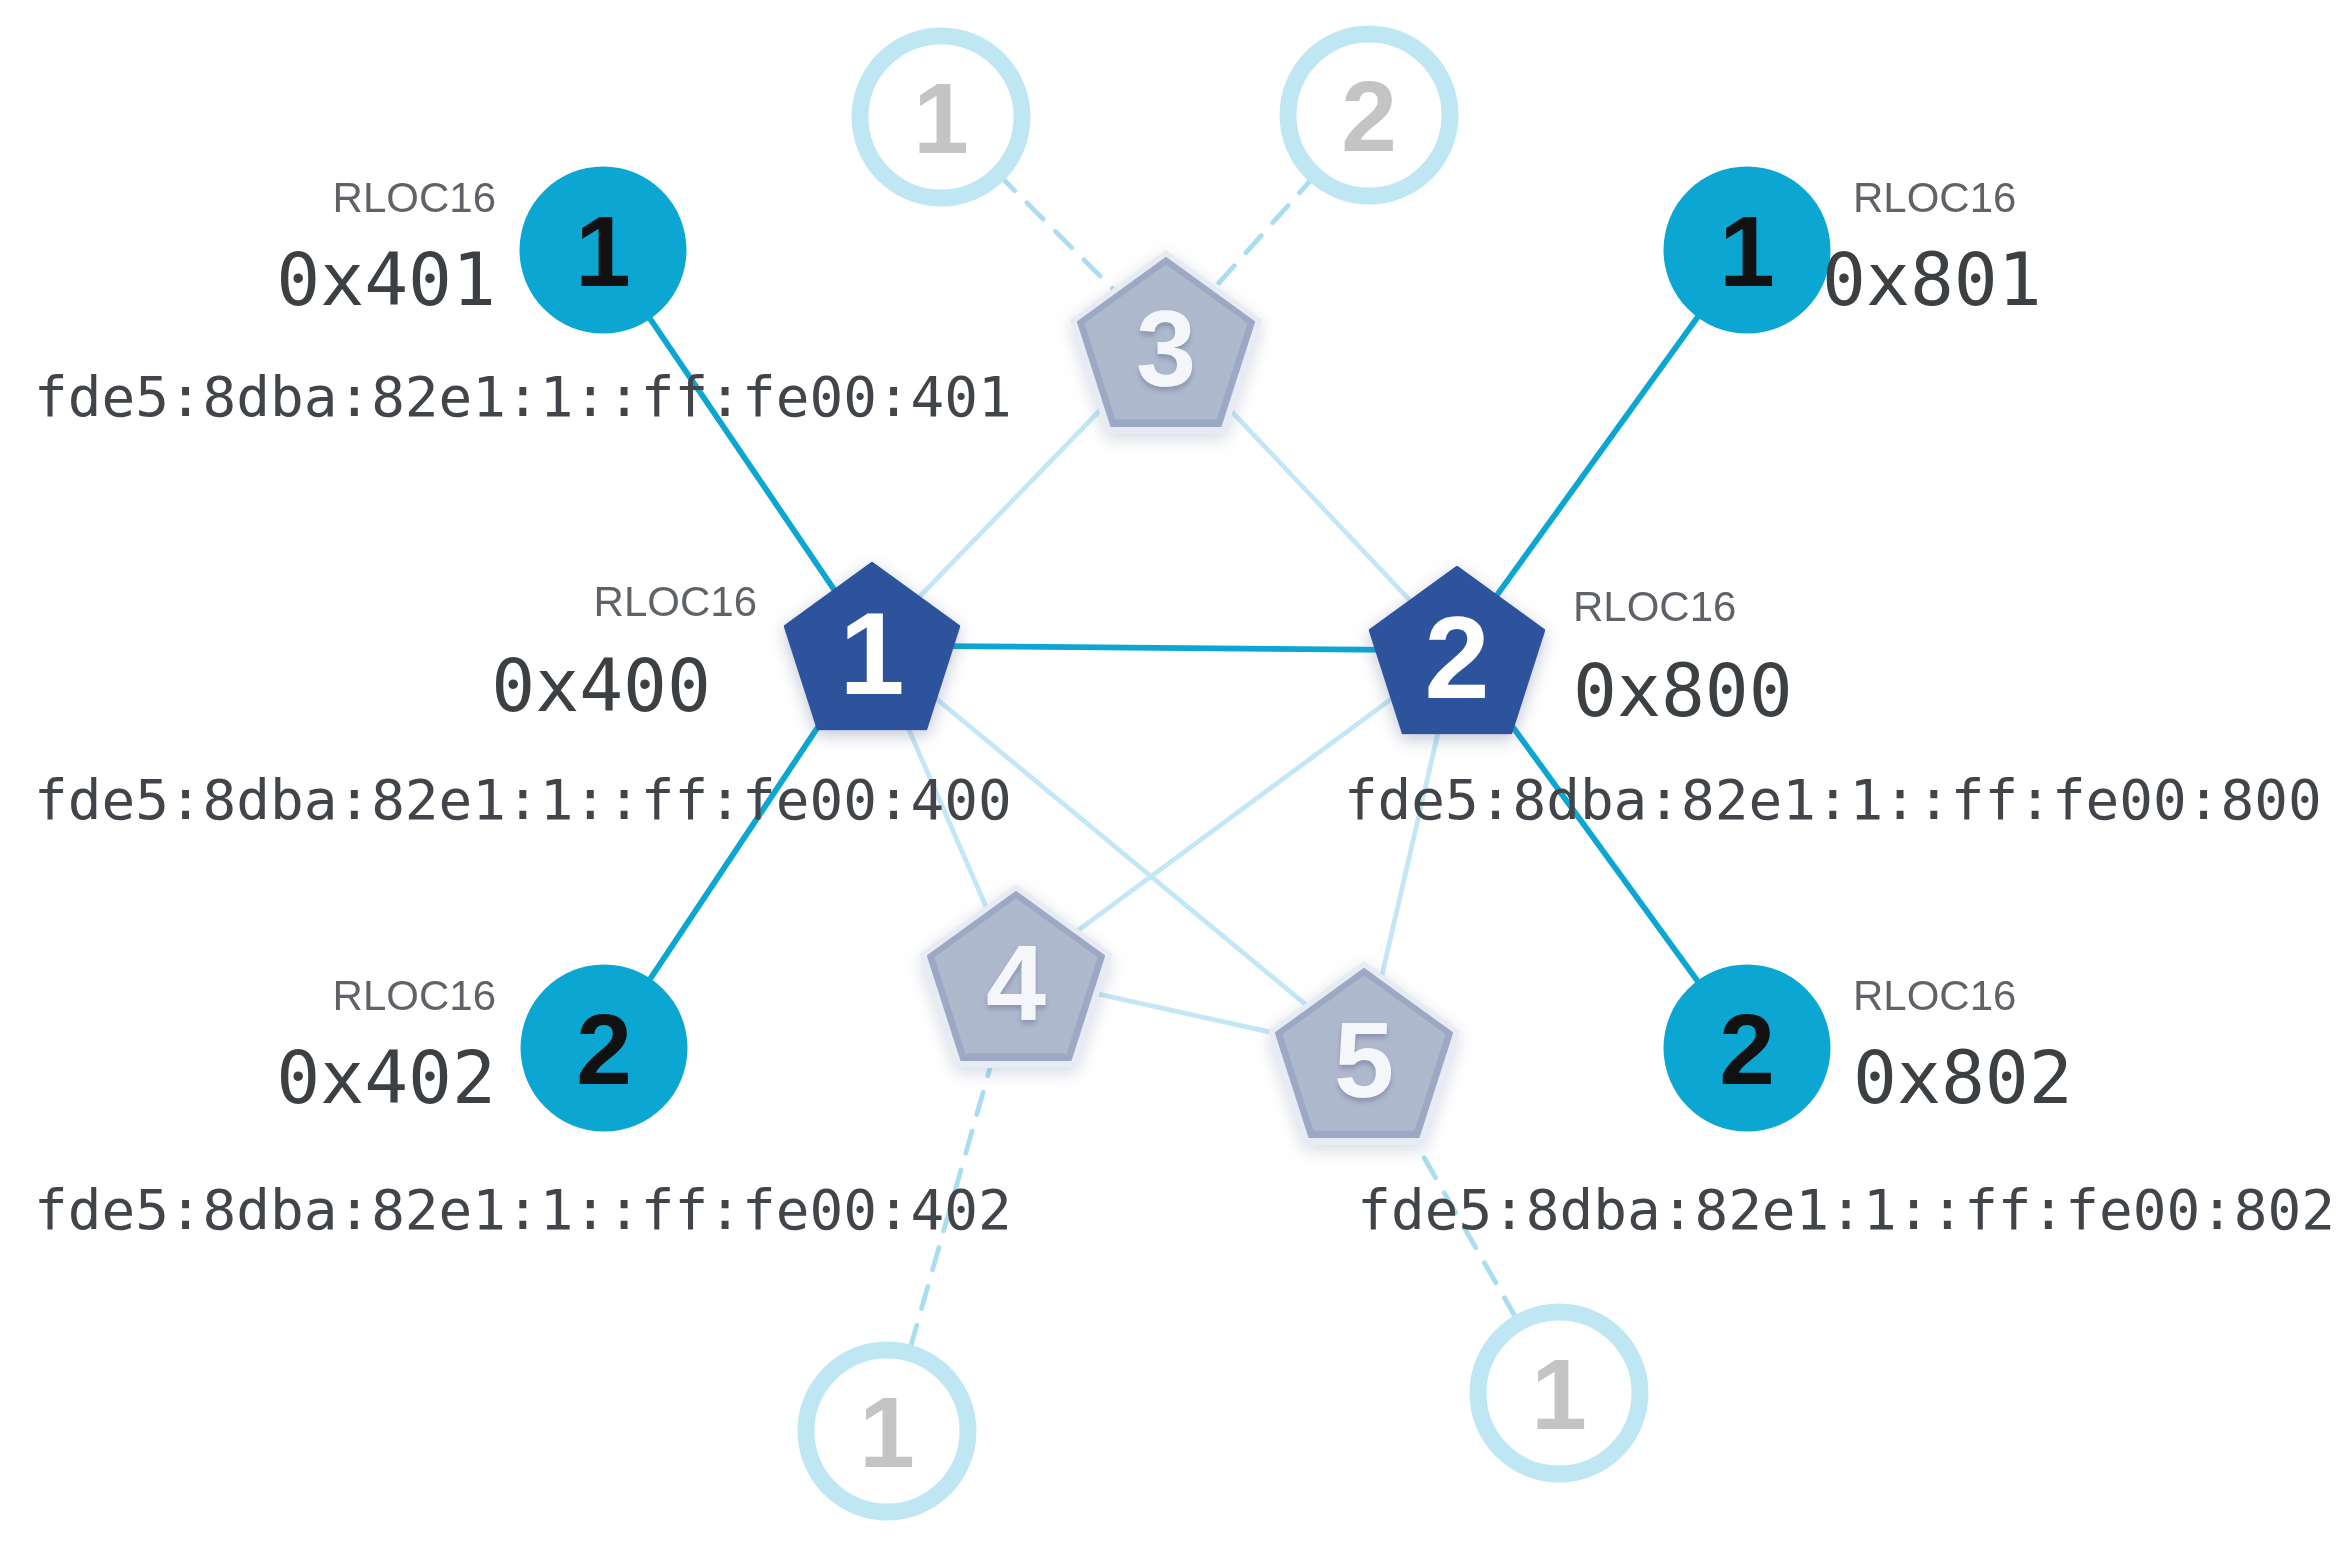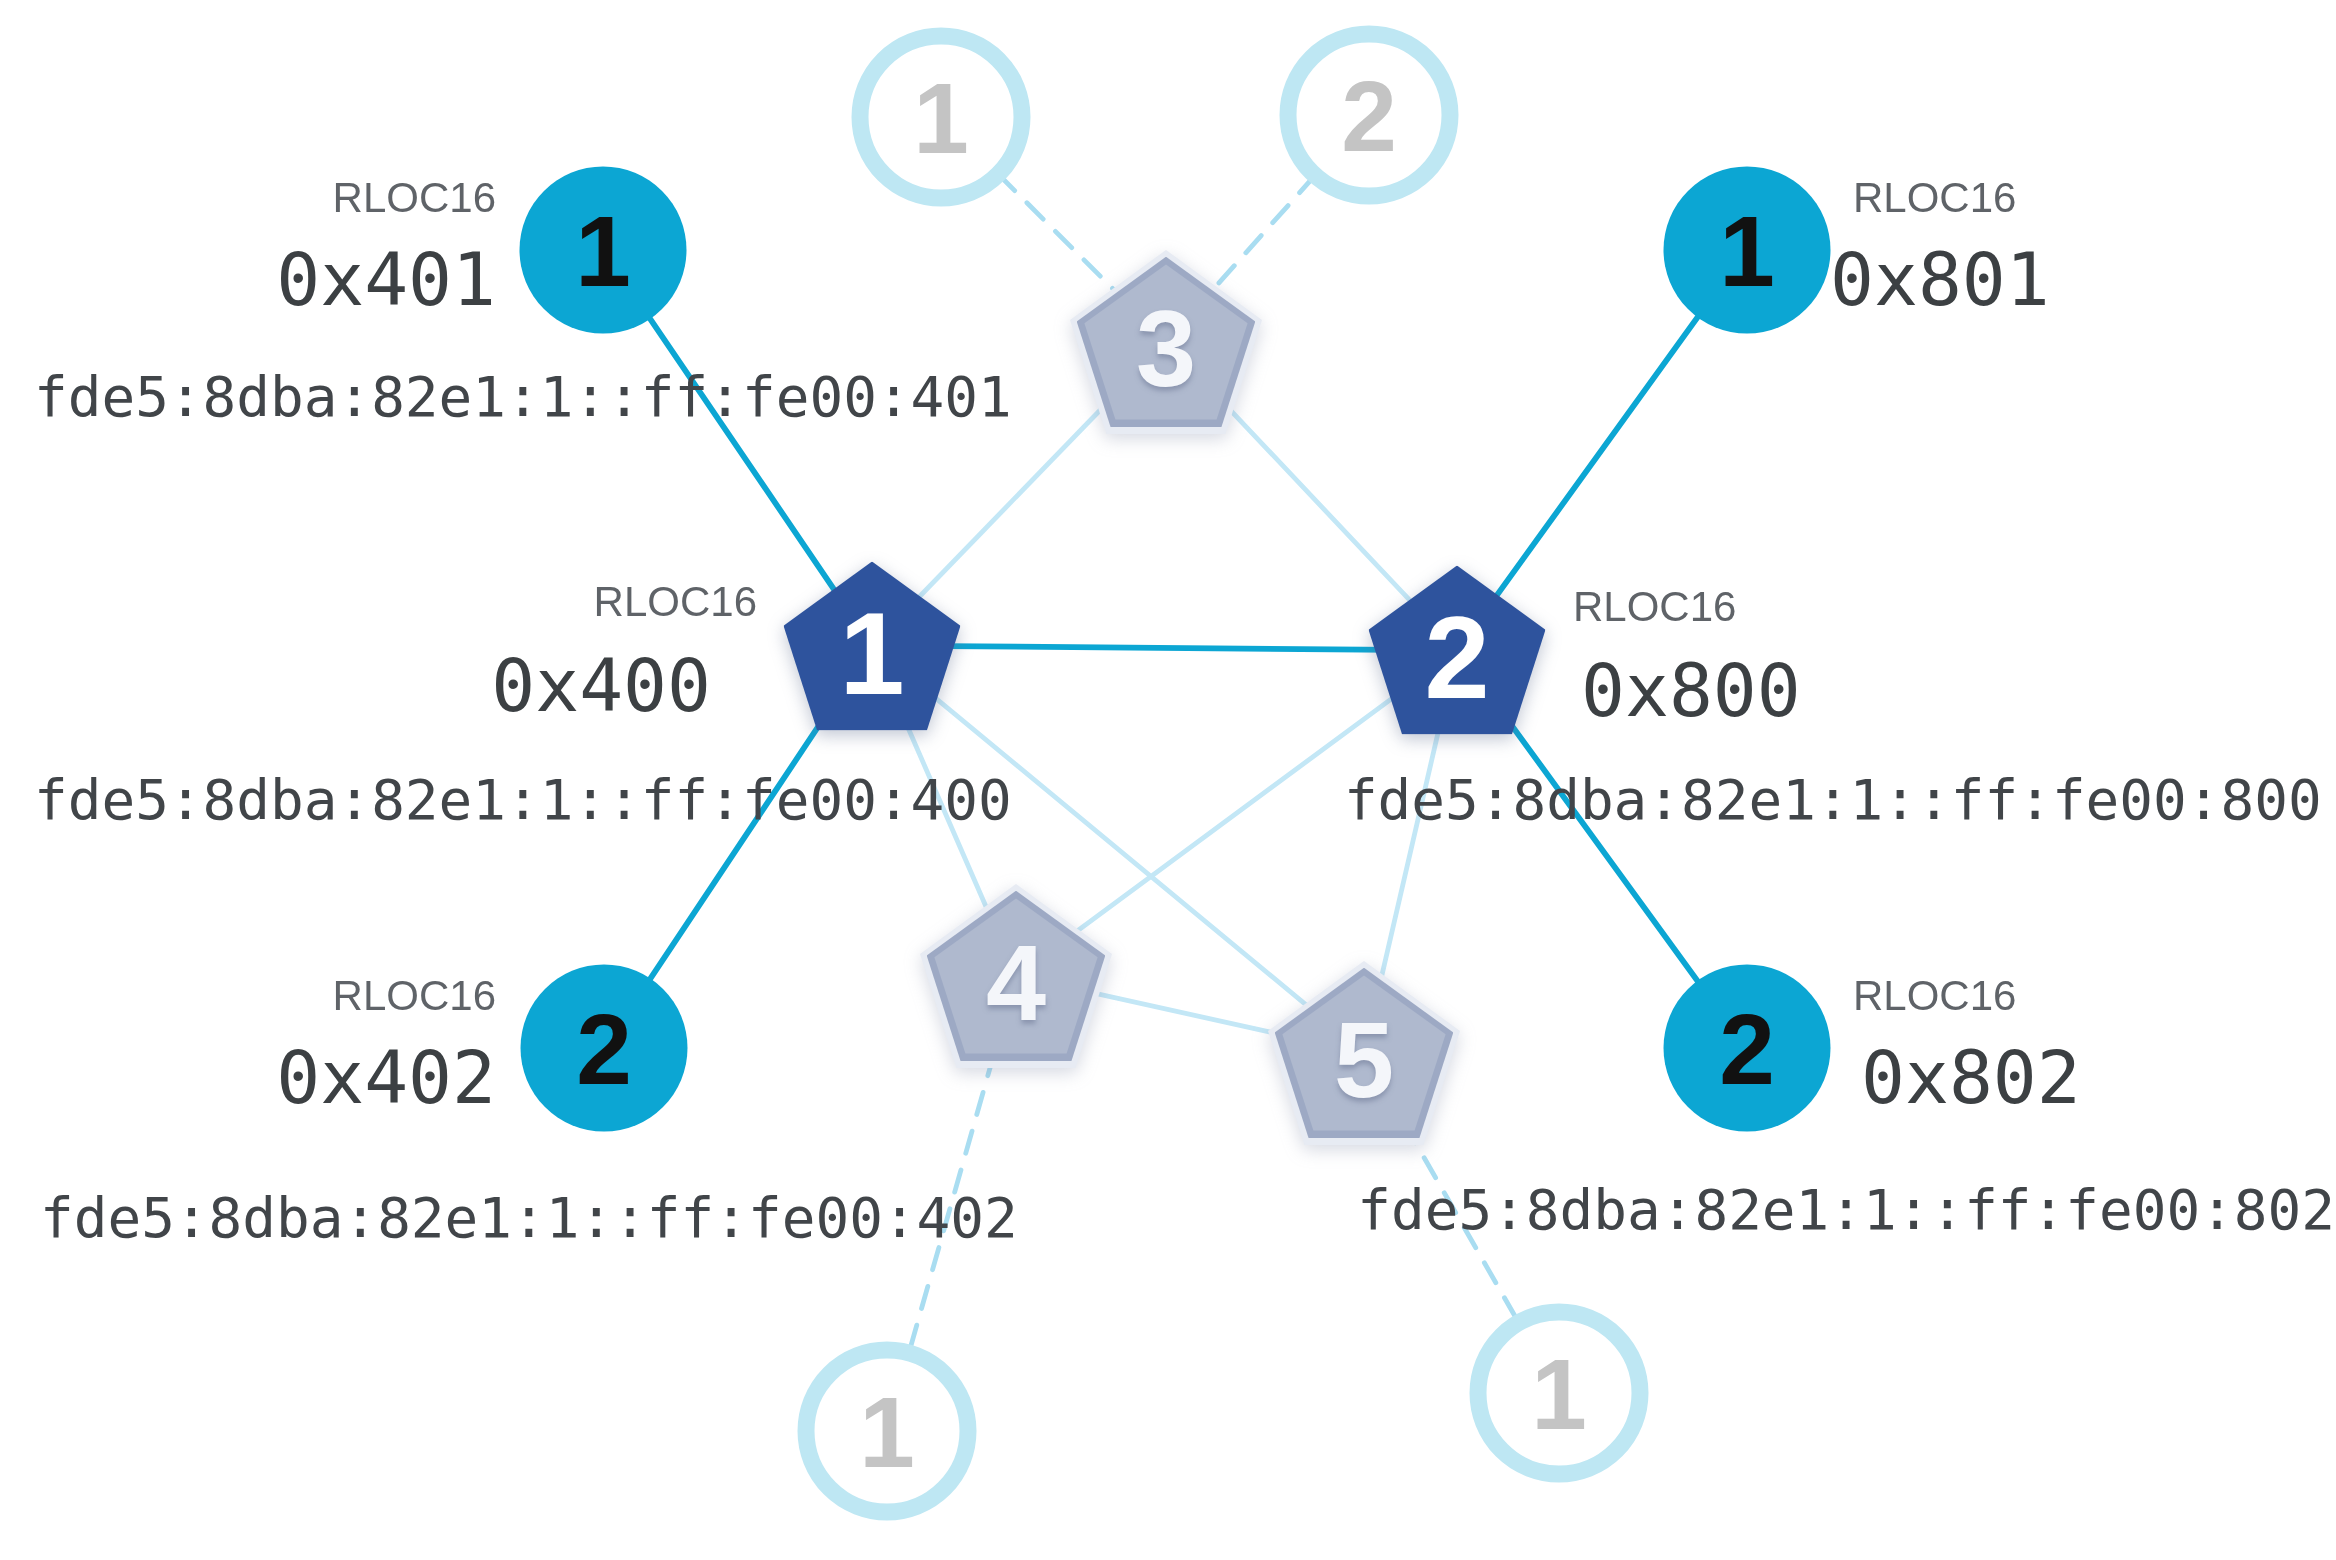--- a/index.html
+++ b/index.html
@@ -37,21 +37,21 @@
   .node.pent.faded .l-halo{inset:0;background:var(--router-faded-halo);}
   .node.pent.faded .l-stroke{inset:6.7px;background:var(--router-faded-stroke);}
   .node.pent.faded .l-fill{inset:14.4px;background:var(--router-faded-fill);}
   .node.pent.faded .node-num{font-size:108px;color:var(--router-faded-number);padding-top:13.4px;
         text-shadow:0 3.8px 4.8px rgba(110,120,150,.55);}
 
   
   .lbl-title{position:absolute;transform:translateY(-50%);white-space:nowrap;
         font-size:42px;color:var(--label-title);}
   .lbl-value{position:absolute;transform:translateY(-50%);white-space:nowrap;
-        font-family:"DejaVu Sans Mono",monospace;font-size:73px;color:var(--label-value);margin-left:8px;}
+        font-family:"DejaVu Sans Mono",monospace;font-size:73px;color:var(--label-value);}
   .addr{position:absolute;transform:translateY(-50%);white-space:nowrap;
         font-family:"DejaVu Sans Mono",monospace;font-size:56px;color:var(--address-text);}
   .alignr{text-align:right;}
 </style>
 </head>
 <body>
 
 <div class="stage" style="background: rgb(255, 255, 255);">
   <svg class="edges" width="2336" height="1560" viewBox="0 0 2432 1624">
       <line x1="1214" y1="356" x2="908" y2="672" class="edge mesh"></line>
@@ -129,16 +129,16 @@
     <span class="lbl-value alignr" style="top: 1077px; right: 1840px;">0x402</span>
     <span class="lbl-title" style="top: 198px; left: 1853px;">RLOC16</span>
     <span class="lbl-value" style="top: 279px; left: 1822px;">0x801</span>
     <span class="lbl-title" style="top: 607px; left: 1573px;">RLOC16</span>
     <span class="lbl-value" style="top: 690px; left: 1573px;">0x800</span>
     <span class="lbl-title" style="top: 996px; left: 1853px;">RLOC16</span>
     <span class="lbl-value" style="top: 1077px; left: 1853px;">0x802</span>
     <span class="addr" style="top: 396px; left: 34px; text-align: center;">fde5:8dba:82e1:1::ff:fe00:401</span>
     <span class="addr" style="top: 799px; left: 34px;">fde5:8dba:82e1:1::ff:fe00:400</span>
     <span class="addr alignr" style="top: 799px; right: 14.4px;">fde5:8dba:82e1:1::ff:fe00:800</span>
-    <span class="addr" style="top: 1209px; left: 40px; margin-top: 8px;">fde5:8dba:82e1:1::ff:fe00:402</span>
+    <span class="addr" style="top: 1209px; left: 34px;">fde5:8dba:82e1:1::ff:fe00:402</span>
     <span class="addr alignr" style="top: 1209px; right: 1px;">fde5:8dba:82e1:1::ff:fe00:802</span>
   </div>
 
 
 </body></html>

